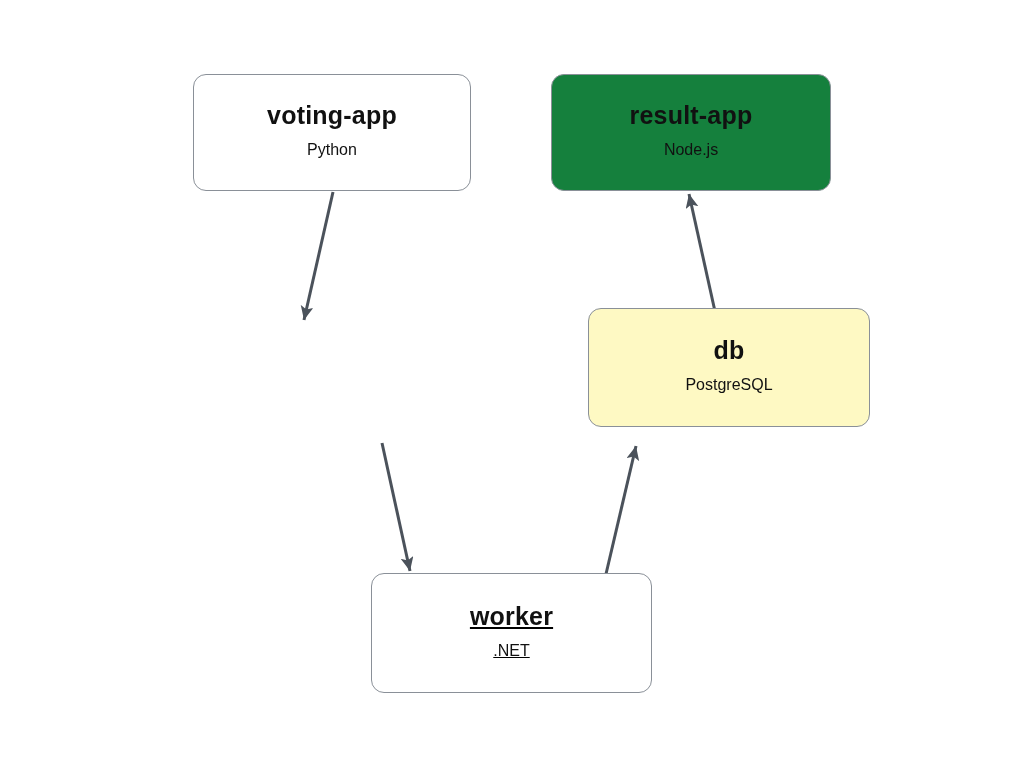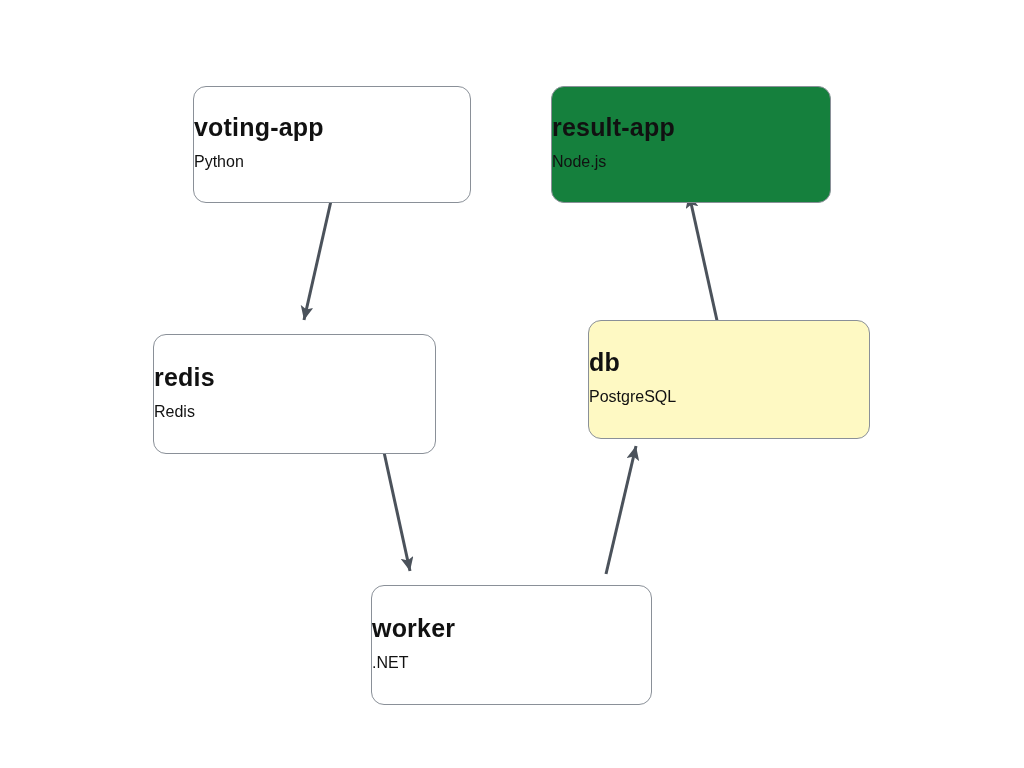--- a/index.html
+++ b/index.html
@@ -25,24 +25,23 @@
     pointer-events: none;
   }
   .node {
     position: absolute;
     box-sizing: border-box;
     background: #ffffff;
     border: 1.6px solid var(--border-color, #8a9098);
     border-radius: 13px;
     display: flex;
     flex-direction: column;
-    align-items: flex-start;
+    align-items: center;
     justify-content: center;
     text-align: center;
-    margin-top: 12px;
   }
   .node .title {
     font-size: 25px;
     font-weight: bold;
     color: var(--text-color, #111111);
     line-height: 35px;
     letter-spacing: 0.2px;
   }
   .node .subtitle {
     font-size: 16px;
@@ -73,28 +72,24 @@
   <div class="node" style="left: 193px; top: 74px; width: 278px; height: 117px; background: rgb(255, 255, 255);">
     <div class="title">voting-app</div>
     <div class="subtitle">Python</div>
   </div>
 
   <div class="node" style="left: 551px; top: 74px; width: 280px; height: 117px; background: #15803d;">
     <div class="title">result-app</div>
     <div class="subtitle">Node.js</div>
   </div>
 
-  <div class="node" style="left: 153px; top: 322px; width: 283px; height: 120px; background: rgb(255, 255, 255);">
-    <div class="title">redis</div>
-    <div class="subtitle">Redis</div>
-  </div>
 
   <div class="node" style="left: 588px; top: 308px; width: 282px; height: 119px; background: #fef9c3;">
     <div class="title">db</div>
     <div class="subtitle">PostgreSQL</div>
   </div>
 
-  <div class="node" style="left: 371px; top: 573px; width: 281px; height: 120px; background: rgb(255, 255, 255);">
+  <div class="node" style="left: 371px; top: 573px; width: 281px; height: 120px; background: rgb(255, 255, 255); text-decoration: underline;">
     <div class="title">worker</div>
     <div class="subtitle">.NET</div>
   </div>
 
 </div>
 
 </body></html>

